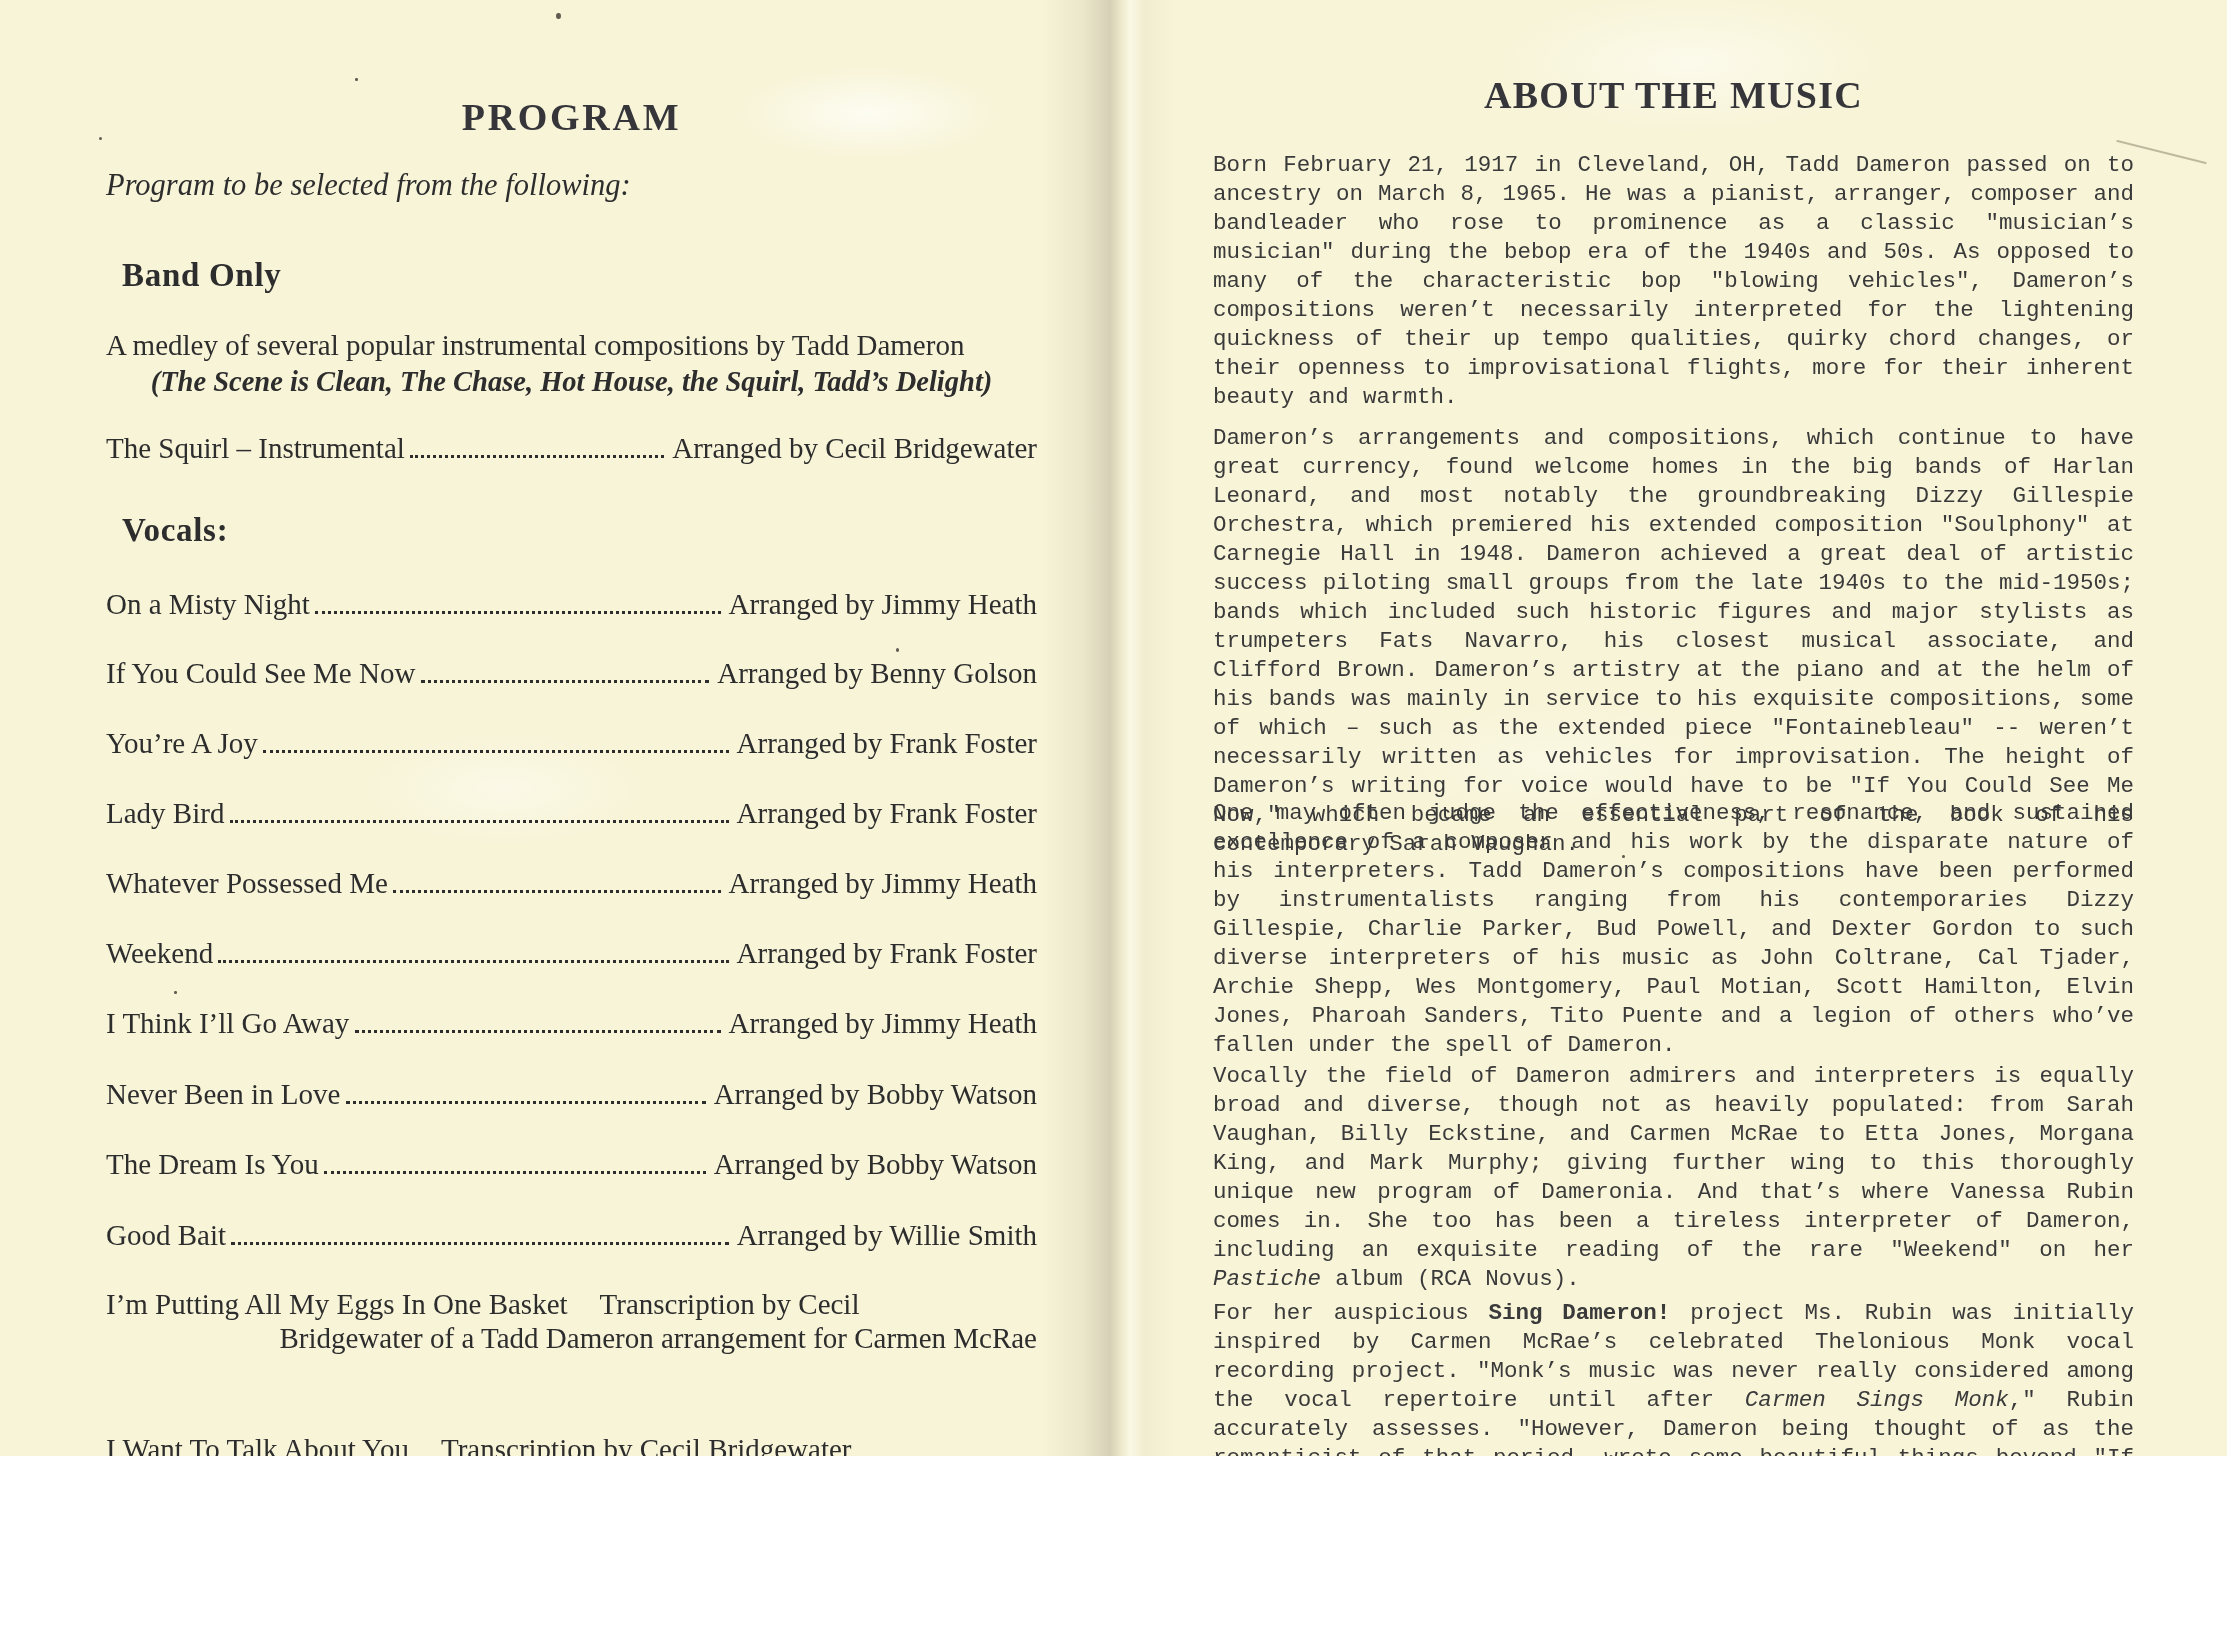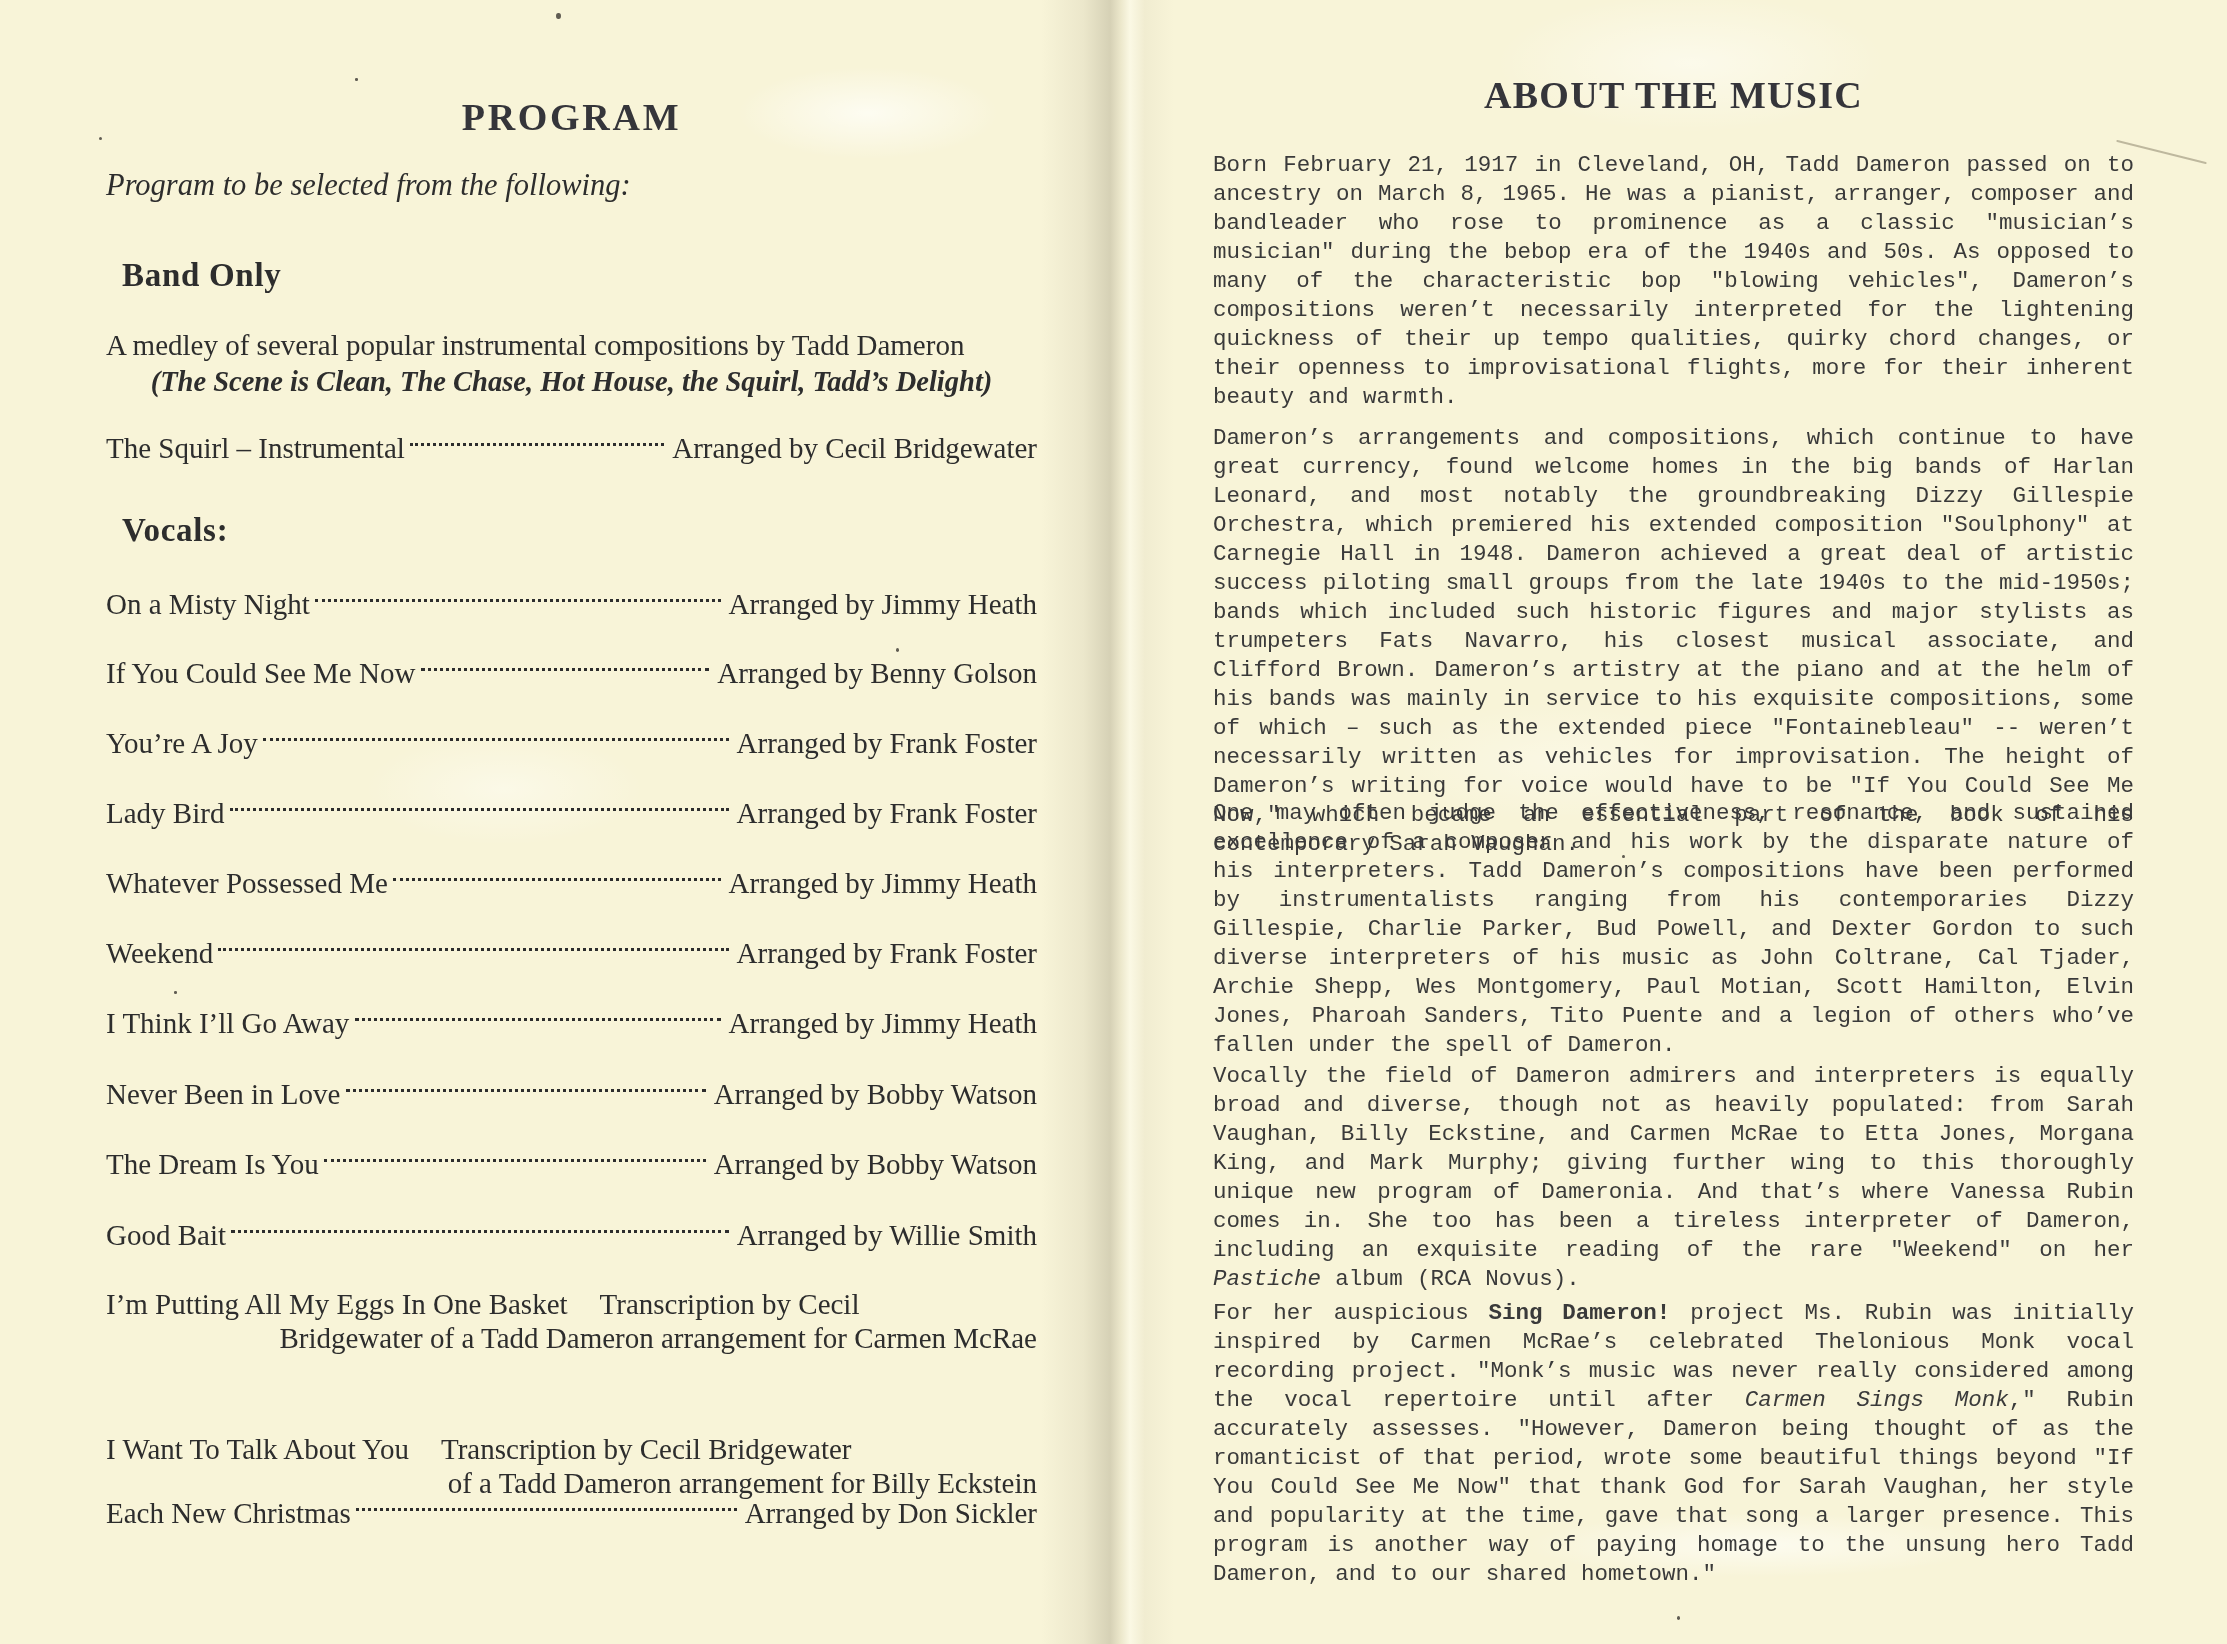--- a/index.html
+++ b/index.html
@@ -1,17 +1,17 @@
 <!DOCTYPE html>
 <html style="font-size:10.6px"><head>
 <meta charset="utf-8">
 <style>
   html, body { margin:0; padding:0; }
   .scan {
-    position:relative; width:2227px; height:1644px; overflow:hidden;
+    position:relative; width:2227px; height:1456px; overflow:hidden;
     color:#2d2d2d;
     background:
       radial-gradient(ellipse 186px 66px at 868px 113px, rgba(255,255,250,0.75), transparent 70%),
       radial-gradient(ellipse 199px 80px at 504px 789px, rgba(255,255,250,0.45), transparent 70%),
       radial-gradient(ellipse 278px 99px at 1691px 63px, rgba(255,255,250,0.55), transparent 70%),
       radial-gradient(ellipse 331px 46px at 1757px 1545px, rgba(255,255,250,0.7), transparent 70%),
       radial-gradient(ellipse 232px 86px at 1558px 762px, rgba(255,255,250,0.35), transparent 70%),
       #f8f4d8;
   }
   .page { position:absolute; top:0; bottom:0; }
@@ -32,21 +32,21 @@
 
   
   .l-title { position:absolute; top:95px; left:0; right:0; text-align:center;
              font-size:38px; font-weight:bold; letter-spacing:2.7px; color:#35353a; }
   .l-intro { position:absolute; top:168px; left:0; font-size:30.5px; font-style:italic; }
   .l-h2    { position:absolute; left:16px; font-size:33px; font-weight:bold; letter-spacing:0.7px; }
   .l-medley{ position:absolute; top:329px; left:0; right:0; font-size:29px; }
   .l-tunes { position:absolute; top:366px; left:0; right:0; text-align:center;
              font-size:28.5px; font-weight:bold; font-style:italic; }
 
-  .row { position:absolute; left:0; right:0; display:flex; align-items:center;
+  .row { position:absolute; left:0; right:0; display:flex; align-items:flex-end;
          font-size:29px; line-height:34px; }
   .row .t { white-space:nowrap; }
   .row .leader { flex:1 1 auto; height:0; border-bottom:3.3px dotted #2d2d2d;
                  margin:0 8px 7.3px 5.3px; min-width:26.5px; }
   .row .c { white-space:nowrap; }
   .row2 { position:absolute; left:0; right:0; font-size:29px; line-height:34px; }
   .row2 .line1 { display:flex; align-items:center;gap:16px; }
   .row2 .line2 { text-align:right; margin-top:0; }
 
   

